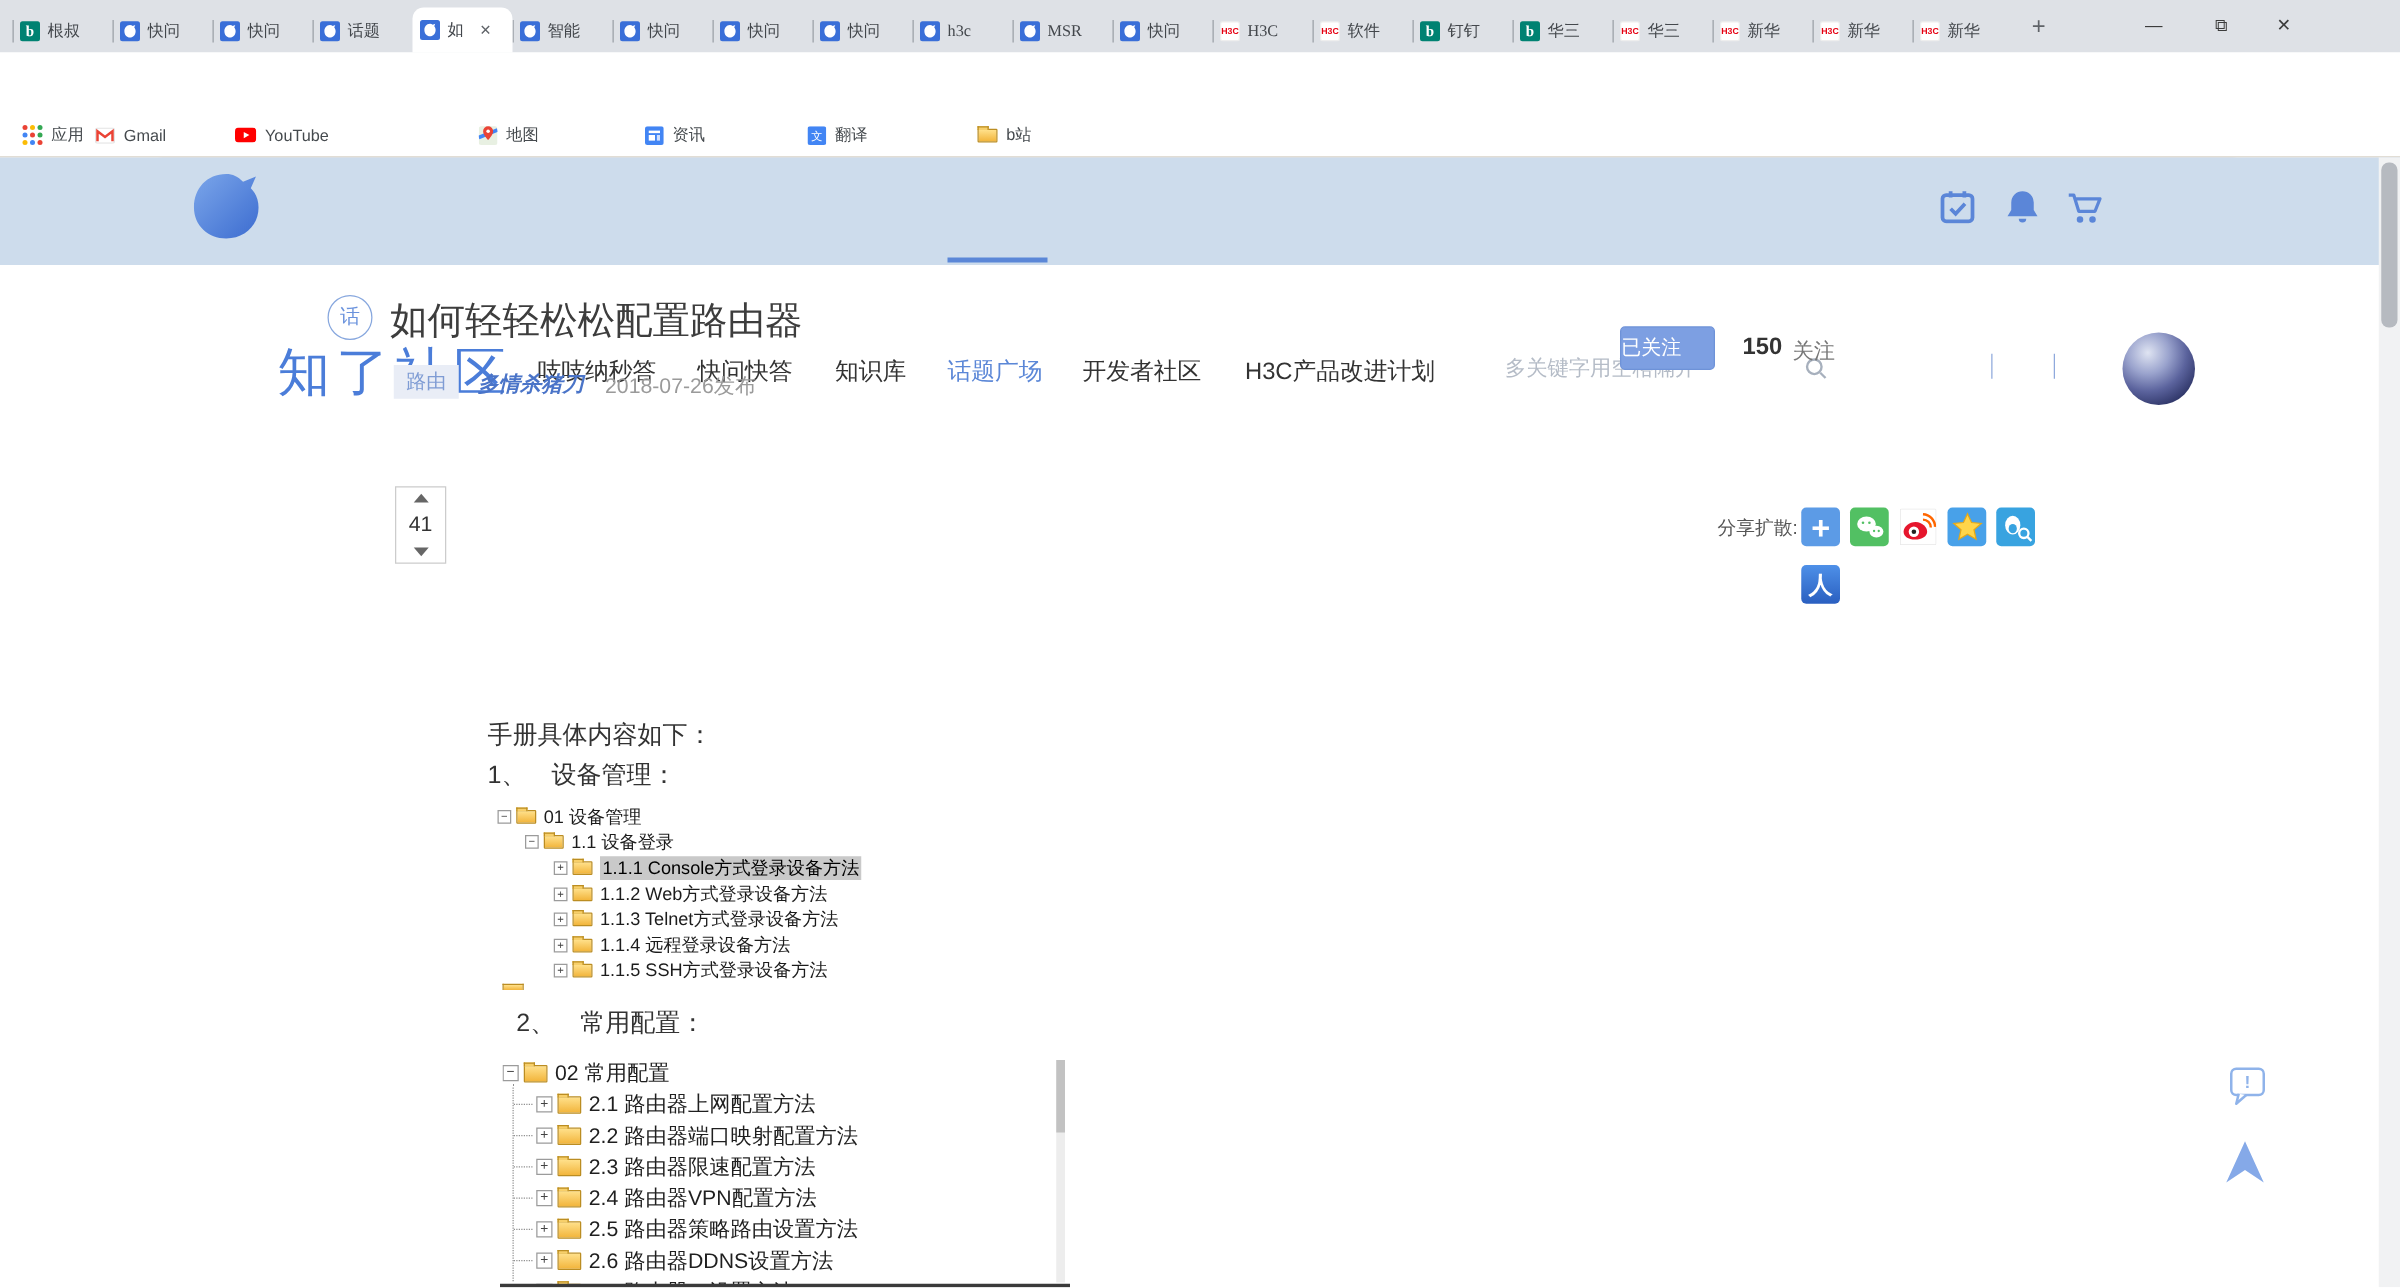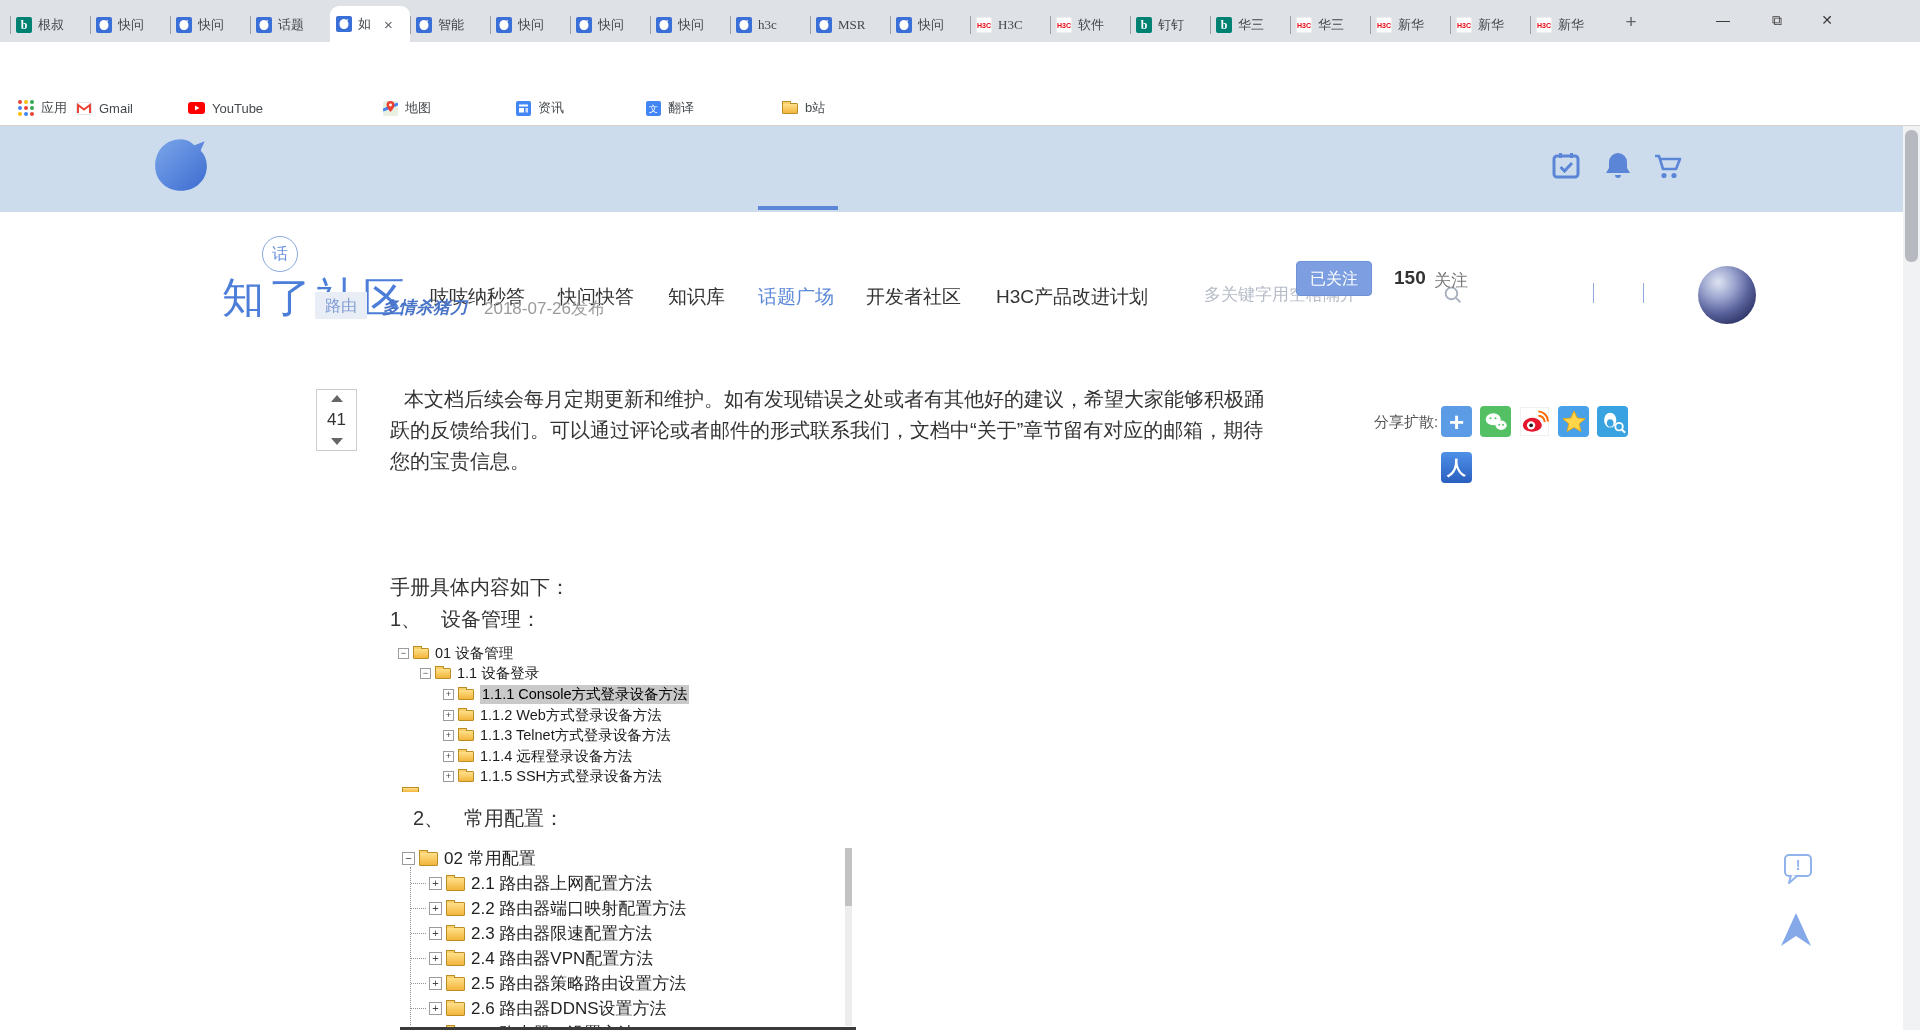--- a/index.html
+++ b/index.html
@@ -45,21 +45,21 @@
   .search-ph{color:#b5bcc7;font-size:17px;flex:1;}
   .hsep{position:absolute;top:157px;width:1px;height:20px;background:#8fa9dc;}
   .avatar{position:absolute;left:1698px;top:140px;width:58px;height:58px;border-radius:50%;background:radial-gradient(circle at 35% 28%,#dfe4f2 0%,#9aa3cd 30%,#5b639d 55%,#2e3567 80%,#1f2450 100%);}
 
   
   .badge{position:absolute;left:262px;top:236px;width:36px;height:36px;border:1px solid #87a7de;border-radius:50%;color:#6b93dd;font-size:16px;text-align:center;line-height:34px;}
   .title{position:absolute;left:312px;top:236px;font-size:30px;color:#3d3d3d;}
   .tag{position:absolute;left:315px;top:292px;width:52px;height:27px;background:#e9edf6;color:#7f9cd4;font-size:16px;text-align:center;line-height:27px;}
   .author{position:absolute;left:382px;top:296px;font-size:17px;font-weight:bold;color:#4a74c8;font-style:italic;}
   .pubdate{position:absolute;left:484px;top:297px;font-size:17px;color:#9a9a9a;}
-  .followbtn{position:absolute;left:1296px;top:261px;width:76px;height:35px;background:#7d9fe2;border:1px solid #6e92d8;border-radius:4px;color:#fff;font-size:16px;text-align:center;line-height:33px;}
+  .followbtn{position:absolute;left:1296px;top:261px;width:76px;height:35px;background:#7d9fe2;border:1px solid #6e92d8;border-radius:4px;color:#fff;font-size:16px;line-height:33px;}
   .fcount{position:absolute;left:1394px;top:267px;font-size:19px;font-weight:bold;color:#333;}
   .flabel{position:absolute;left:1434px;top:269px;font-size:17px;color:#777;}
 
   
   .vote{position:absolute;left:316px;top:389px;width:41px;height:62px;border:1px solid #ccc;background:#fff;display:flex;flex-direction:column;align-items:center;justify-content:space-between;padding:5px 0;}
   .tri-up{width:0;height:0;border-left:6px solid transparent;border-right:6px solid transparent;border-bottom:7px solid #666;}
   .tri-dn{width:0;height:0;border-left:6px solid transparent;border-right:6px solid transparent;border-top:7px solid #666;}
   .vote-num{font-size:17px;color:#333;}
   .article-text{position:absolute;left:390px;top:384px;width:878px;font-size:20px;line-height:31px;color:#333;}
   .article-text p{margin:0;text-indent:14px;}
@@ -378,35 +378,35 @@
       <svg width="30" height="28" viewBox="0 0 30 28" fill="none" stroke="#5b86d8" stroke-width="2.6" stroke-linejoin="round">
           <path d="M3 4 h4 l4 13 h13 l4-10 H9"></path>
           <circle cx="12" cy="23.5" r="2.6" fill="#5b86d8" stroke="none"></circle>
           <circle cx="22" cy="23.5" r="2.6" fill="#5b86d8" stroke="none"></circle>
         </svg>
     </span>
     <div class="avatar"></div>
   </div>
 
   <div class="badge">话</div>
+  <div class="title">如何轻轻松松配置路由器</div>
   <div class="tag">路由</div>
   <div class="author">多情杀猪刀</div>
   <div class="pubdate">2018-07-26发布</div>
   <div class="followbtn">已关注</div>
   <div class="fcount">150</div>
   <div class="flabel">关注</div>
 
   <div class="vote">
     <div class="tri-up"></div>
     <div class="vote-num">41</div>
     <div class="tri-dn"></div>
   </div>
 
   <div class="article-text">
-      <p>本文档后续会每月定期更新和维护。如有发现错误之处或者有其他好的建议，希望大家能够积极踊跃的反馈给我们。可以通过评论或者邮件的形式联系我们，文档中“关于”章节留有对应的邮箱，期待您的宝贵信息。</p>
     </div>
   <div class="toc-intro">手册具体内容如下：</div>
   <div class="sec-head" style="top:606px;">1、　设备管理：</div>
   <div class="tree t1" style="left:398px;top:643px;width:330px;">
     <div class="sliver"></div>
   <div class="trow lv0">
         <span class="exp">−</span>
         <span class="fldt"></span>
         <span class="lbl">01 设备管理</span>
       </div>

